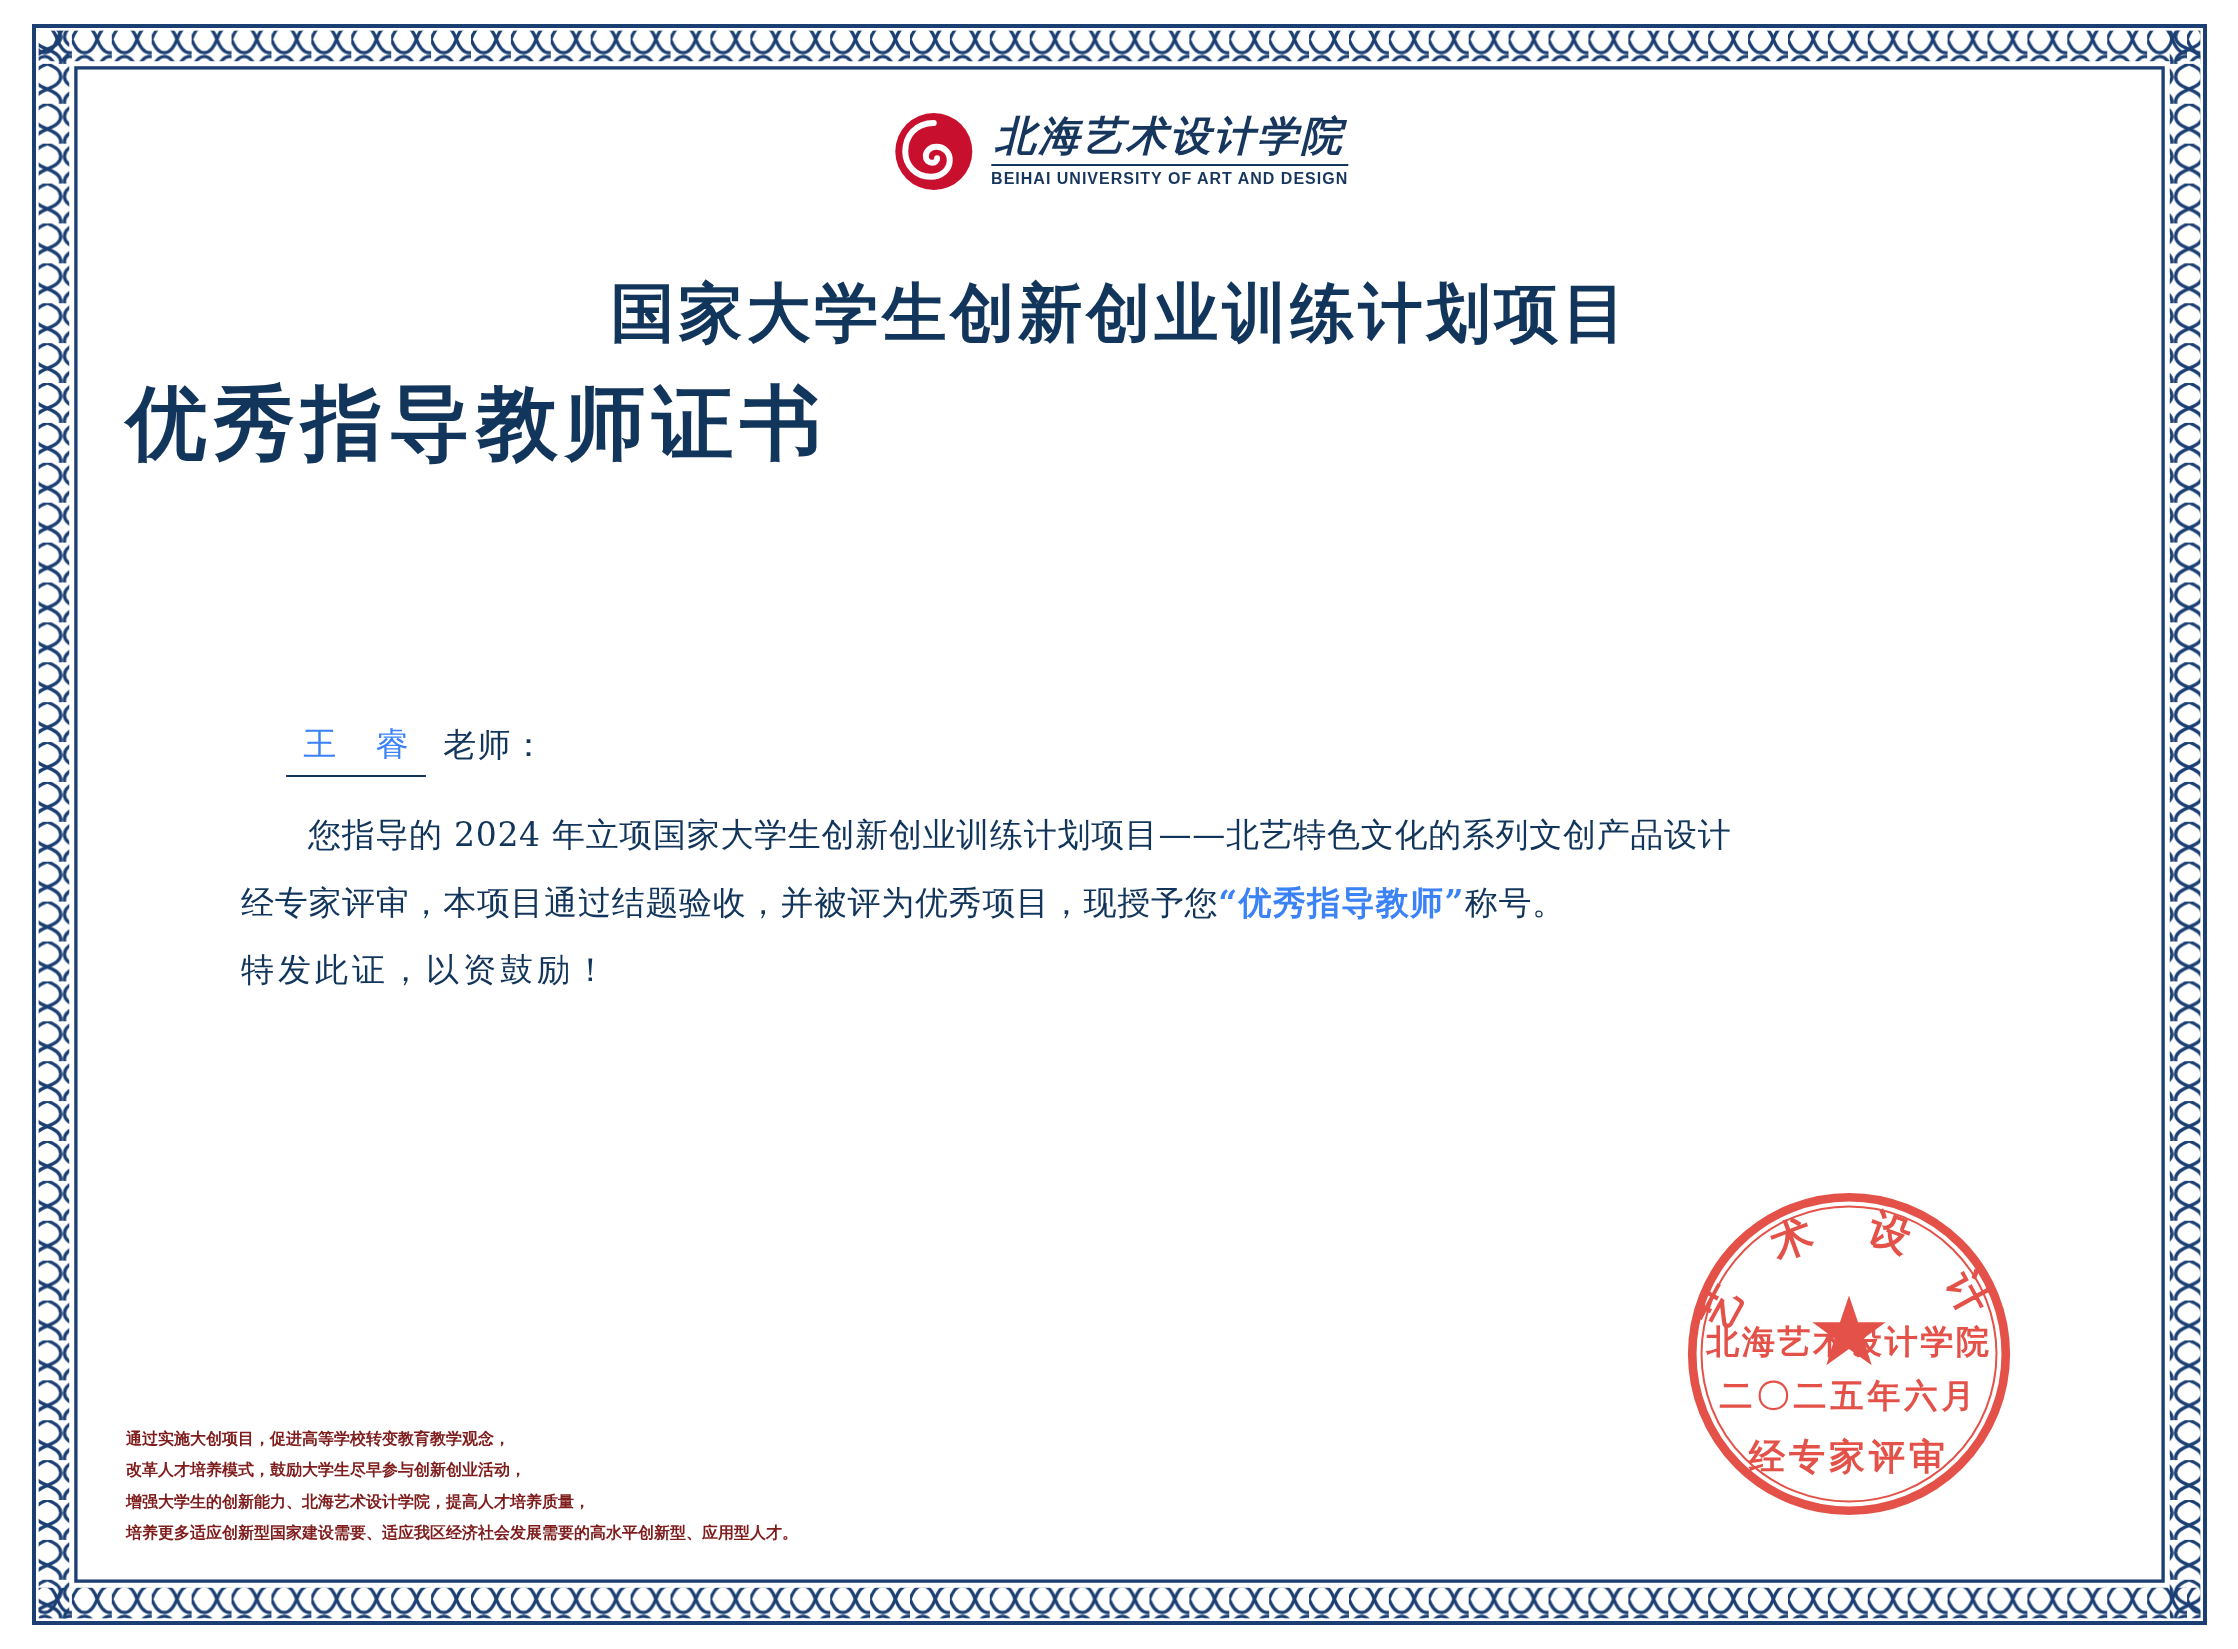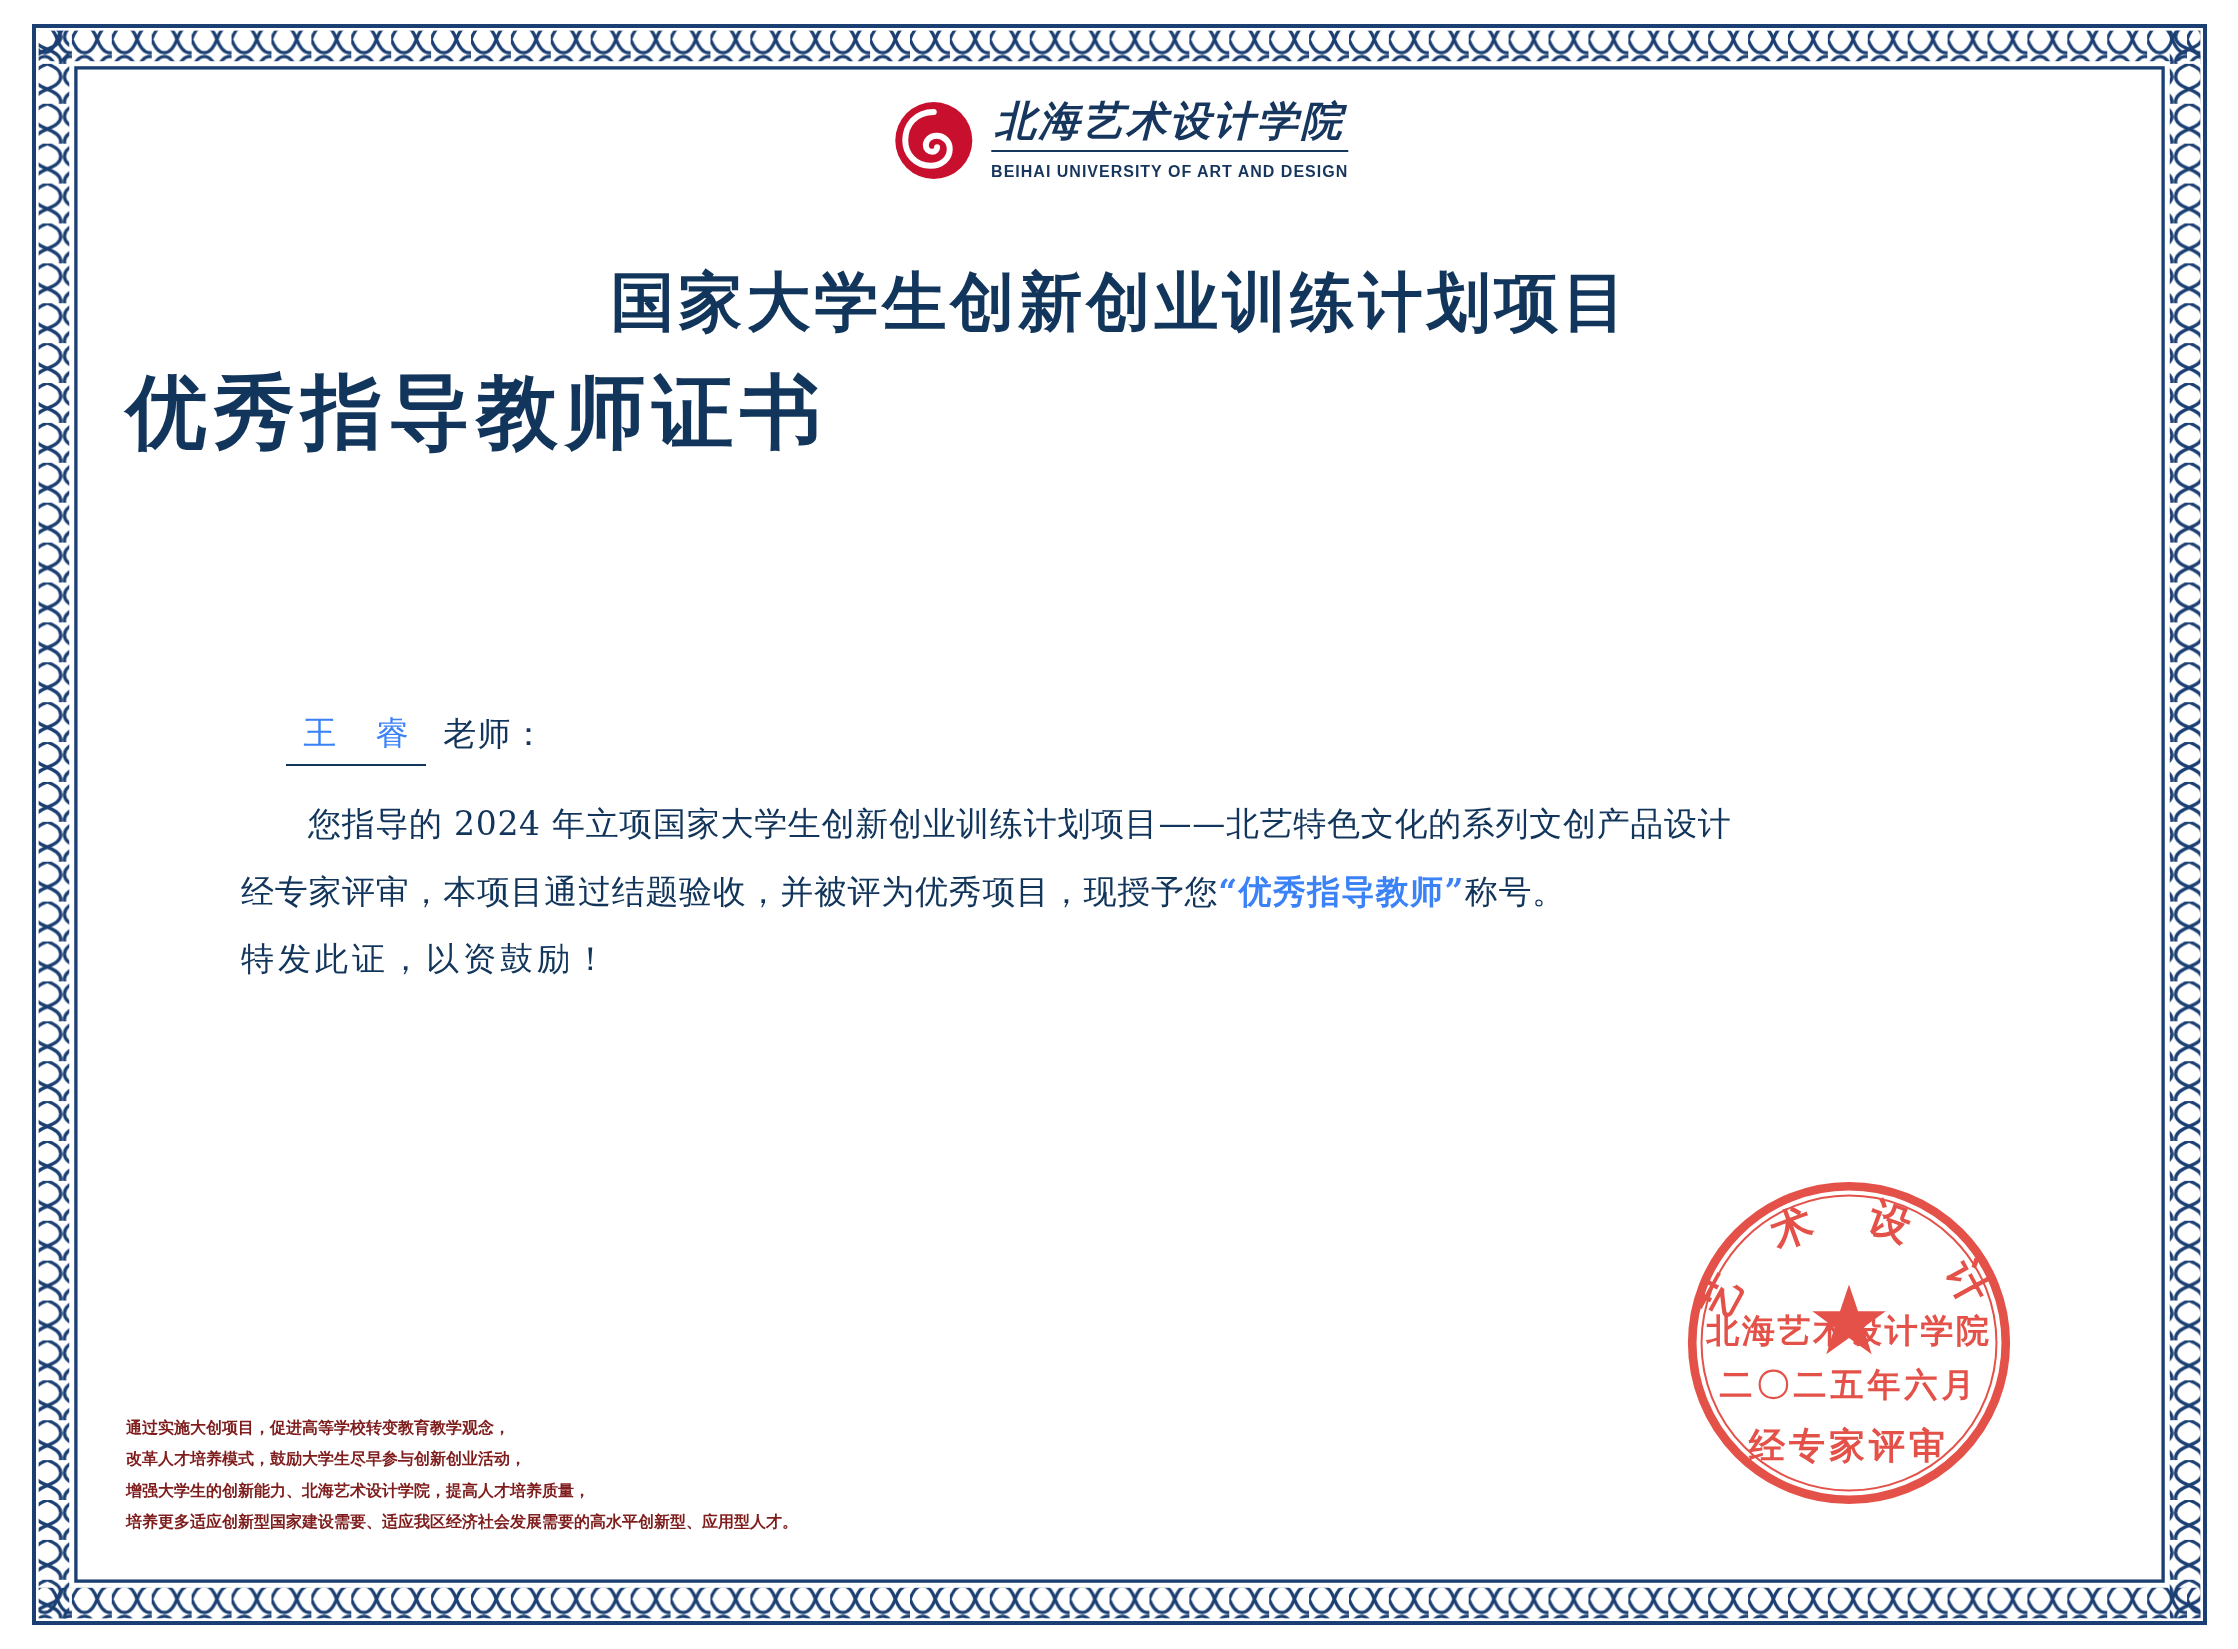--- a/index.html
+++ b/index.html
@@ -32,21 +32,21 @@
   .border-frame svg {
     display: block;
     width: 100%;
     height: 100%;
   }
 
   
   .content {
     position: absolute;
     left: 126px;
-    top: 73px;
+    top: 84px;
     width: 1989px;
     height: 1503px;
   }
 
   
   .logo-block {
     position: absolute;
     left: 50%;
     top: 27px;
     transform: translateX(-50%);
@@ -75,21 +75,21 @@
     line-height: 1.05;
     font-style: italic;
   }
   .logo-en {
     margin-top: 6.7px;
     font-size: 16px;
     font-weight: 700;
     color: #17365d;
     letter-spacing: 1px;
     border-top: 2px solid #17365d;
-    padding-top: 11px;
+    padding-top: 4px;
     width: 100%;
     text-align: center;
   }
 
   
   .title-main {
     position: absolute;
     top: 186px;
     width: 100%;
     text-align: center;

